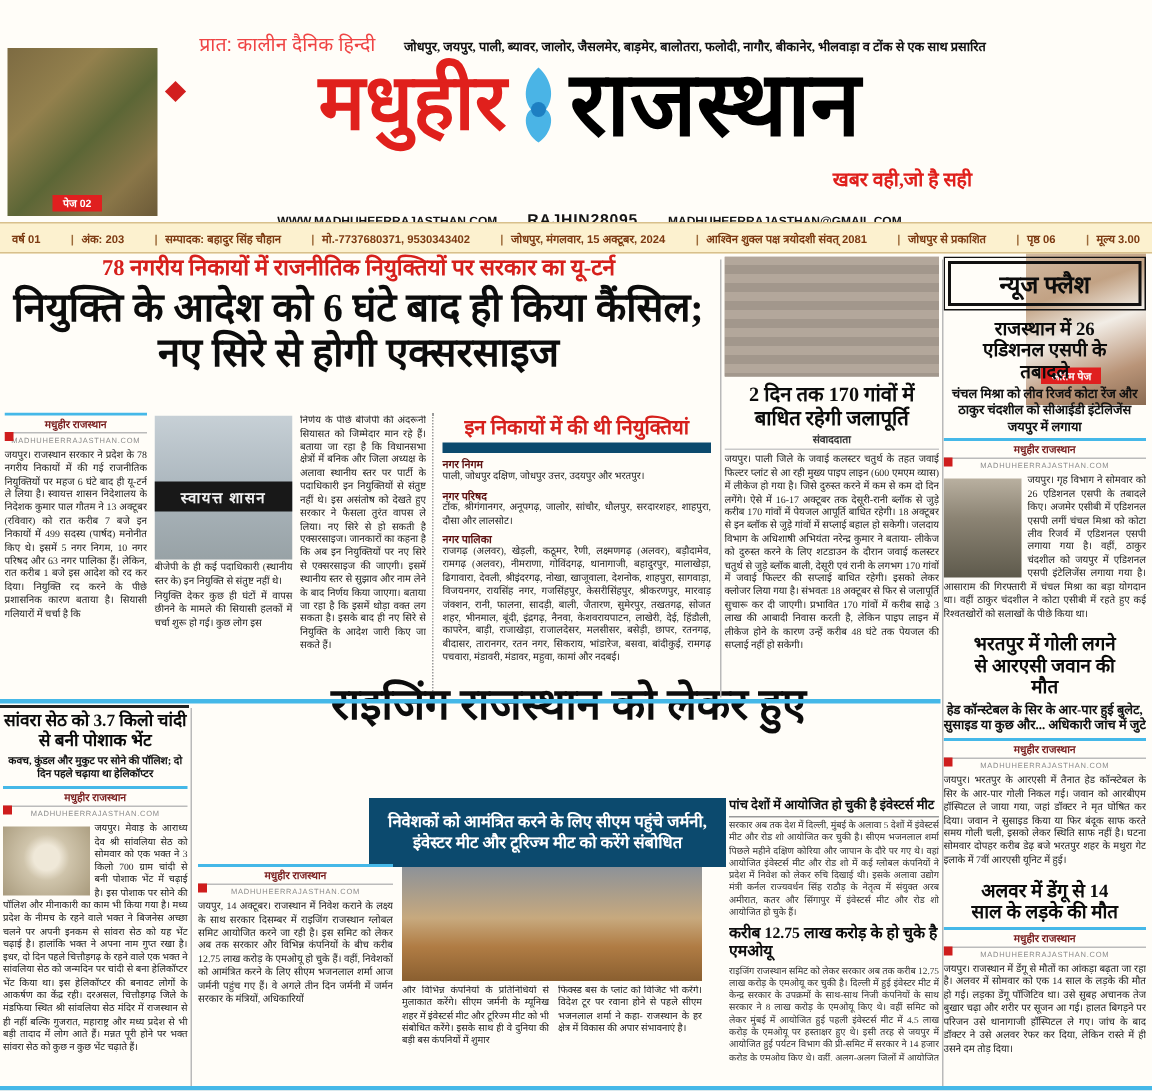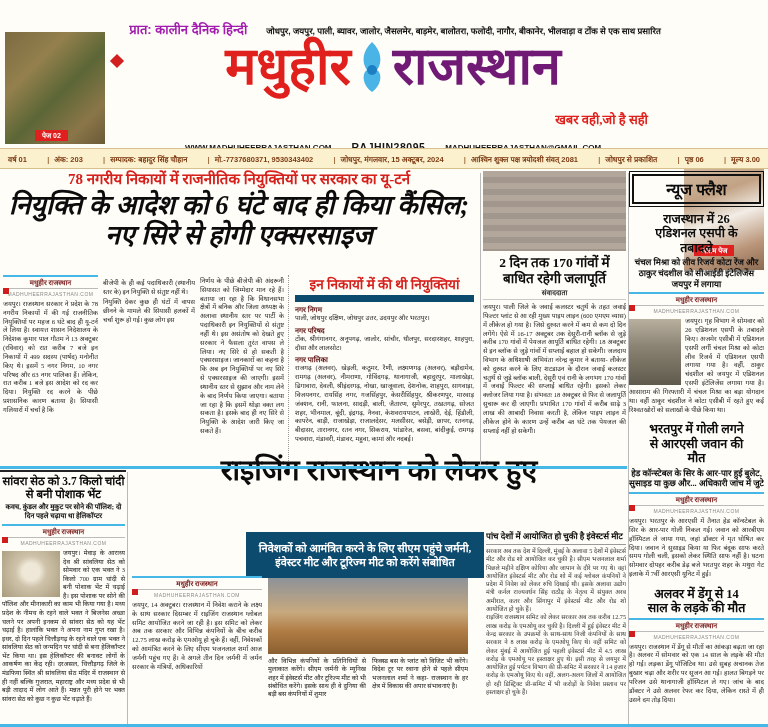--- a/index.html
+++ b/index.html
@@ -5,42 +5,42 @@
   html,body{margin:0;padding:0;background:#e8e8e8;}
   .page{position:relative;width:768px;height:727px;background:#fffdf8;overflow:hidden;
         font-family:"Liberation Serif","DejaVu Sans",serif;color:#151515;}
   .abs{position:absolute;}
   .sans{font-family:"Liberation Sans","DejaVu Sans",sans-serif;}
   
   .thumb{background:linear-gradient(135deg,#7d6b42 0%,#93804d 30%,#5c6636 55%,#8a7648 80%,#6b5a38 100%);}
   .thumb.right{background:linear-gradient(160deg,#d9c4ae 0%,#c2a284 35%,#f2ede6 55%,#b99478 80%,#8a6b52 100%);}
   .redlabel{background:#e01f1f;color:#fff;font-size:7px;font-weight:bold;padding:1px 7px;
             font-family:"Liberation Sans",sans-serif;white-space:nowrap;}
-  .daily{font-weight:bold;font-size:13px;color:#a21caf;}
-  .cities{font-weight:bold;font-size:8.5px;color:#111;margin-left:19px;}
+  .daily{font-weight:normal;font-size:13px;color:#ef4444;}
+  .cities{font-weight:bold;font-size:8.5px;color:#111;margin-left:19px;font-family:Liberation Serif, serif;}
   .t-red{color:#e0201c;font-weight:bold;font-size:52px;line-height:1;}
-  .t-black{color:#701a75;font-weight:bold;font-size:52px;line-height:1;}
+  .t-black{color:#000000;font-weight:bold;font-size:60px;line-height:1;}
   .slogan{color:#e0201c;font-weight:bold;font-size:13px;}
   .metaline{display:flex;justify-content:center;align-items:center;gap:20px;
             font-family:"Liberation Sans",sans-serif;font-weight:bold;}
   .metaline .site{font-size:8px;}
   .metaline .reg{font-size:10.5px;letter-spacing:.5px;}
   .diamond{width:10px;height:10px;background:#d21f1f;transform:rotate(45deg);}
   
   .infobar{left:0;top:148px;width:768px;height:21px;background:#fcf1cf;border-top:1px solid #d8c08c;
            border-bottom:1px solid #d8c08c;display:flex;align-items:center;justify-content:space-between;
            padding:0 8px;box-sizing:border-box;font-family:"Liberation Sans",sans-serif;
            font-size:7.5px;font-weight:bold;color:#7c3a12;white-space:nowrap;}
   .infobar span + span::before{content:"|";margin:0 5px;color:#9c6a3a;}
   
   .vrule{position:absolute;width:1px;background:#b9b9b9;}
   .crule{position:absolute;height:3px;background:#45b8e8;}
   
   .kicker{color:#d6201c;font-weight:bold;font-size:15px;text-align:center;line-height:1.1;}
-  .lead-head{margin:2px 4px 0;font-size:26.5px;font-weight:bold;text-align:center;line-height:1.16;color:#0c0c0c;font-style:italic;}
+  .lead-head{margin:2px 4px 0;font-size:26.5px;font-weight:bold;text-align:center;line-height:1.16;color:#0c0c0c;}
   .body{font-size:6.6px;line-height:1.34;text-align:justify;color:#222;margin:0;}
   .brandbox{margin:0 0 3px;text-align:center;border-top:2px solid #45b8e8;padding-top:1px;position:relative;}
   .bb-name{font-size:7px;font-weight:bold;color:#7a1f1f;border-bottom:1px solid #bbb;padding-bottom:1px;}
   .bb-sq{position:absolute;left:0;top:11px;width:6px;height:6px;background:#cf1d1d;}
   .bb-url{font-size:5px;letter-spacing:.5px;color:#8a8a8a;font-family:"Liberation Sans",sans-serif;margin-top:2px;}
   .caption{font-size:6.6px;line-height:1.3;text-align:justify;color:#222;}
   .photo{position:relative;}
   .gov-photo{background:linear-gradient(180deg,#c7d0d6 0%,#aeb9c0 45%,#98a2a6 100%);}
   .gov-sign{position:absolute;left:0;right:0;top:46%;background:#181818;color:#f2f2f2;
             font-weight:bold;font-size:10px;text-align:center;padding:3px 0;letter-spacing:1px;}
@@ -124,20 +124,23 @@
     <div class="abs clip" style="left:3px;top:104px;width:95px;height:190px">
       <div class="brandbox">
         <div class="bb-name">मधुहीर राजस्थान</div>
         <span class="bb-sq"></span>
         <div class="bb-url">MADHUHEERRAJASTHAN.COM</div>
       </div>
       <p class="body">जयपुर। राजस्थान सरकार ने प्रदेश के 78 नगरीय निकायों में की गई राजनीतिक नियुक्तियों पर महज 6 घंटे बाद ही यू-टर्न ले लिया है। स्वायत्त शासन निदेशालय के निदेशक कुमार पाल गौतम ने 13 अक्टूबर (रविवार) को रात करीब 7 बजे इन निकायों में 499 सदस्य (पार्षद) मनोनीत किए थे। इसमें 5 नगर निगम, 10 नगर परिषद और 63 नगर पालिका हैं। लेकिन, रात करीब 1 बजे इस आदेश को रद कर दिया। नियुक्ति रद करने के पीछे प्रशासनिक कारण बताया है। सियासी गलियारों में चर्चा है कि</p>
     </div>
 
     <div class="abs clip" style="left:103px;top:106px;width:92px;height:188px">
+      <div class="photo gov-photo" style="height:96px">
+        <div class="gov-sign">स्वायत्त शासन</div>
+      </div>
       <div class="caption" style="margin-top:2px">बीजेपी के ही कई पदाधिकारी (स्थानीय स्तर के) इन नियुक्ति से संतुष्ट नहीं थे।</div>
       <p class="body" style="margin-top:2px">नियुक्ति देकर कुछ ही घंटों में वापस छीनने के मामले की सियासी हलकों में चर्चा शुरू हो गई। कुछ लोग इस</p>
     </div>
 
     <div class="abs clip" style="left:200px;top:106px;width:84px;height:188px">
       <p class="body">निर्णय के पीछे बीजेपी की अंदरूनी सियासत को जिम्मेदार मान रहे हैं। बताया जा रहा है कि विधानसभा क्षेत्रों में बनिक और जिला अध्यक्ष के अलावा स्थानीय स्तर पर पार्टी के पदाधिकारी इन नियुक्तियों से संतुष्ट नहीं थे। इस असंतोष को देखते हुए सरकार ने फैसला तुरंत वापस ले लिया। नए सिरे से हो सकती है एक्सरसाइज। जानकारों का कहना है कि अब इन नियुक्तियों पर नए सिरे से एक्सरसाइज की जाएगी। इसमें स्थानीय स्तर से सुझाव और नाम लेने के बाद निर्णय किया जाएगा। बताया जा रहा है कि इसमें थोड़ा वक्त लग सकता है। इसके बाद ही नए सिरे से नियुक्ति के आदेश जारी किए जा सकते हैं।</p>
     </div>
 
     <div class="abs appt-box clip" style="left:288px;top:104px;width:190px;height:192px">
       <div class="appt-title">इन निकायों में की थी नियुक्तियां</div>
@@ -209,20 +212,21 @@
   <section class="abs" style="left:130px;top:450px;width:498px;height:257px">
     <div class="abs" style="left:0;top:4px;width:498px;text-align:center">
       <span class="rise-line1">राइजिंग राजस्थान को लेकर हुए</span>
     </div>
 
     <div class="redbox abs" style="left:116px;top:82px;width:238px;height:46px">निवेशकों को आमंत्रित करने के लिए सीएम पहुंचे जर्मनी, इंवेस्टर मीट और टूरिज्म मीट को करेंगे संबोधित</div>
 
     <div class="abs clip" style="left:356px;top:80px;width:140px;height:177px">
       <div class="sidebox-title">पांच देशों में आयोजित हो चुकी है इंवेस्टर्स मीट</div>
       <p class="body" style="font-size:6.2px;color:#333">सरकार अब तक देश में दिल्ली, मुंबई के अलावा 5 देशों में इंवेस्टर्स मीट और रोड शो आयोजित कर चुकी है। सीएम भजनलाल शर्मा पिछले महीने दक्षिण कोरिया और जापान के दौरे पर गए थे। वहां आयोजित इंवेस्टर्स मीट और रोड शो में कई ग्लोबल कंपनियों ने प्रदेश में निवेश को लेकर रुचि दिखाई थी। इसके अलावा उद्योग मंत्री कर्नल राज्यवर्धन सिंह राठौड़ के नेतृत्व में संयुक्त अरब अमीरात, कतर और सिंगापुर में इंवेस्टर्स मीट और रोड शो आयोजित हो चुके हैं।</p>
+      <div class="mou-title">करीब 12.75 लाख करोड़ के हो चुके है एमओयू</div>
       <p class="body" style="font-size:6.2px;color:#333">राइजिंग राजस्थान समिट को लेकर सरकार अब तक करीब 12.75 लाख करोड़ के एमओयू कर चुकी है। दिल्ली में हुई इंवेस्टर मीट में केन्द्र सरकार के उपक्रमों के साथ-साथ निजी कंपनियों के साथ सरकार ने 8 लाख करोड़ के एमओयू किए थे। वहीं समिट को लेकर मुंबई में आयोजित हुई पहली इंवेस्टर्स मीट में 4.5 लाख करोड़ के एमओयू पर हस्ताक्षर हुए थे। इसी तरह से जयपुर में आयोजित हुई पर्यटन विभाग की प्री-समिट में सरकार ने 14 हजार करोड़ के एमओयू किए थे। वहीं, अलग-अलग जिलों में आयोजित हो रही डिस्ट्रिक्ट प्री-समिट में भी करोड़ों के निवेश प्रस्ताव पर हस्ताक्षर हो चुके हैं।</p>
     </div>
 
     <div class="abs clip" style="left:2px;top:126px;width:130px;height:131px">
       <div class="brandbox">
         <div class="bb-name">मधुहीर राजस्थान</div>
         <span class="bb-sq"></span>
         <div class="bb-url">MADHUHEERRAJASTHAN.COM</div>
       </div>
       <p class="body" style="font-size:6.6px">जयपुर, 14 अक्टूबर। राजस्थान में निवेश कराने के लक्ष्य के साथ सरकार दिसम्बर में राइजिंग राजस्थान ग्लोबल समिट आयोजित करने जा रही है। इस समिट को लेकर अब तक सरकार और विभिन्न कंपनियों के बीच करीब 12.75 लाख करोड़ के एमओयू हो चुके हैं। वहीं, निवेशकों को आमंत्रित करने के लिए सीएम भजनलाल शर्मा आज जर्मनी पहुंच गए हैं। वे अगले तीन दिन जर्मनी में जर्मन सरकार के मंत्रियों, अधिकारियों</p>

